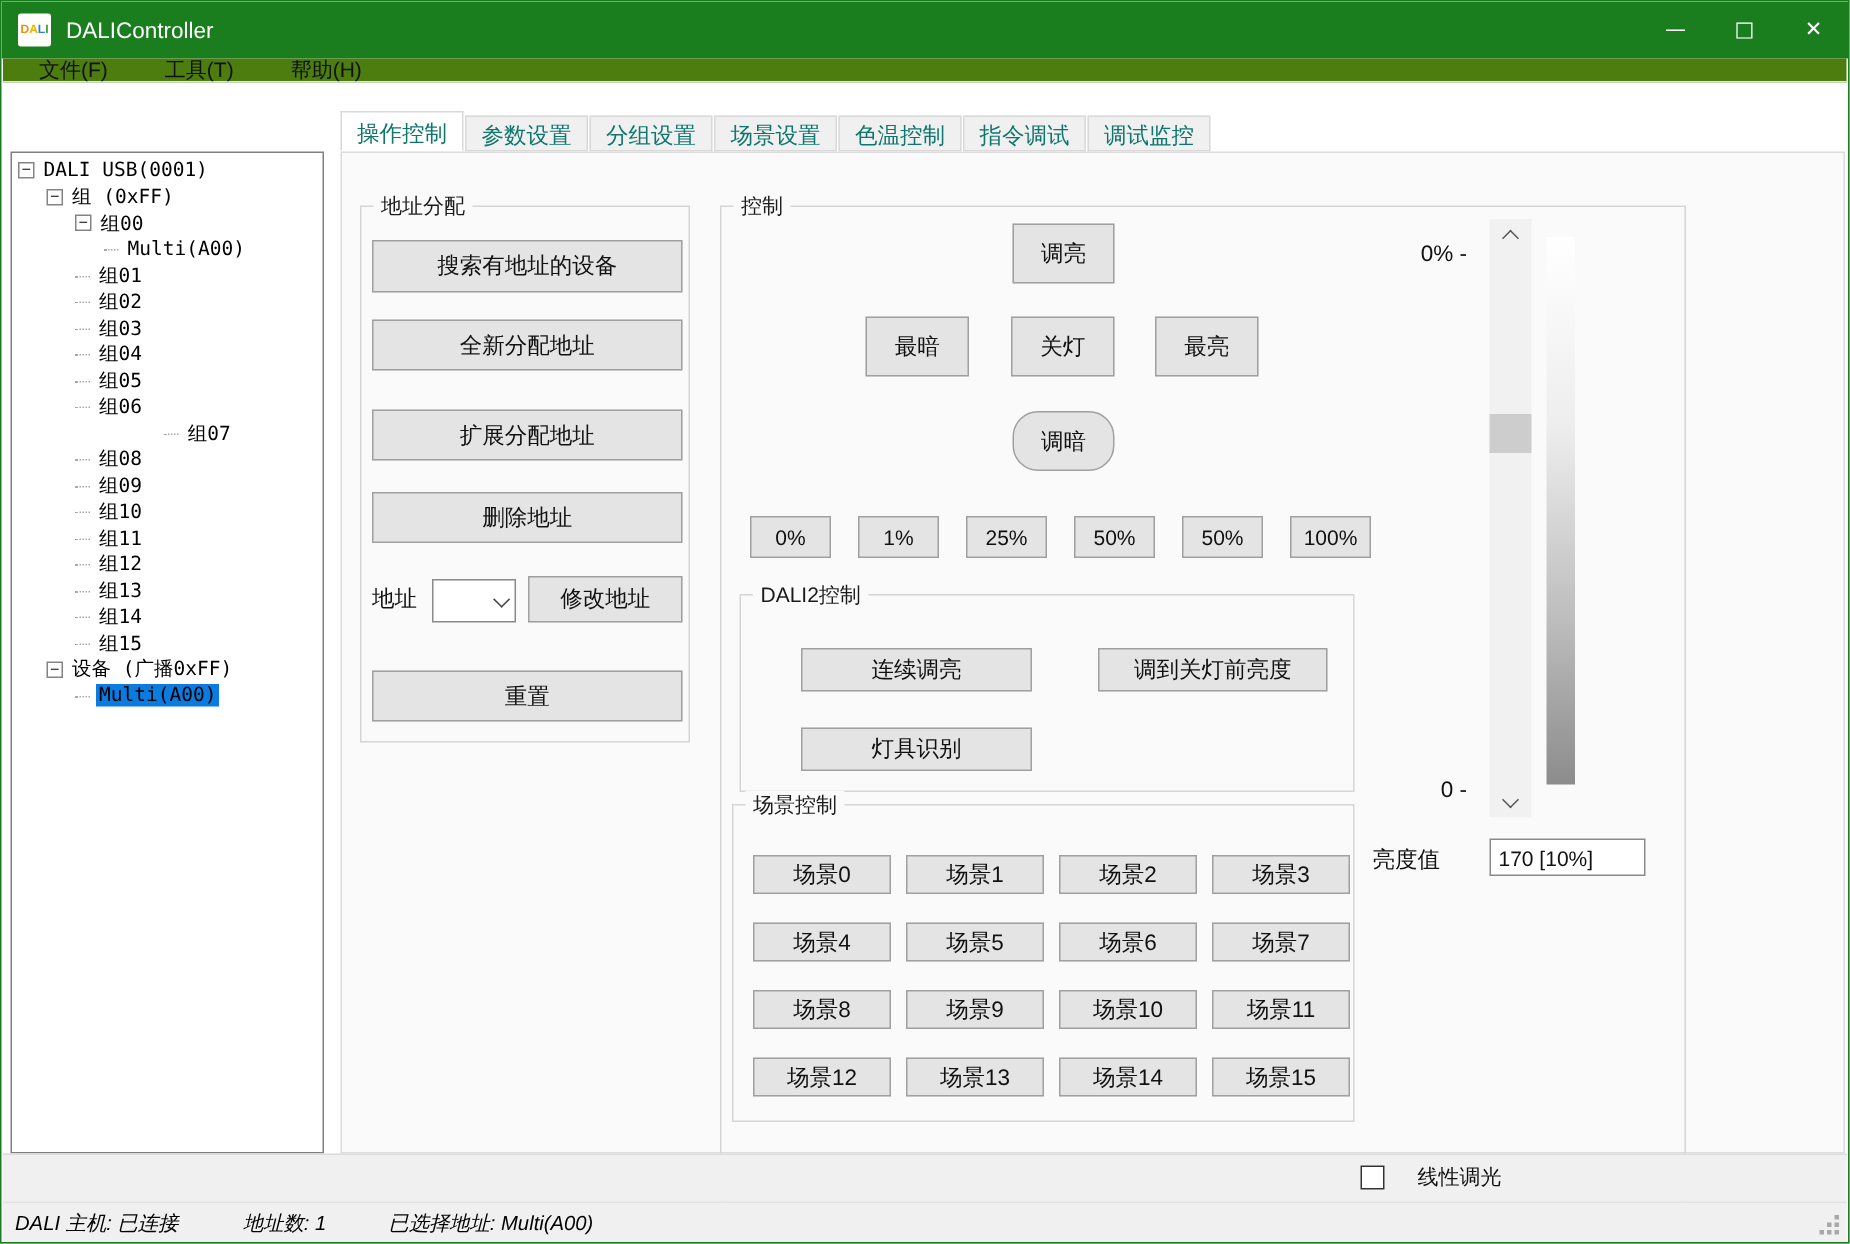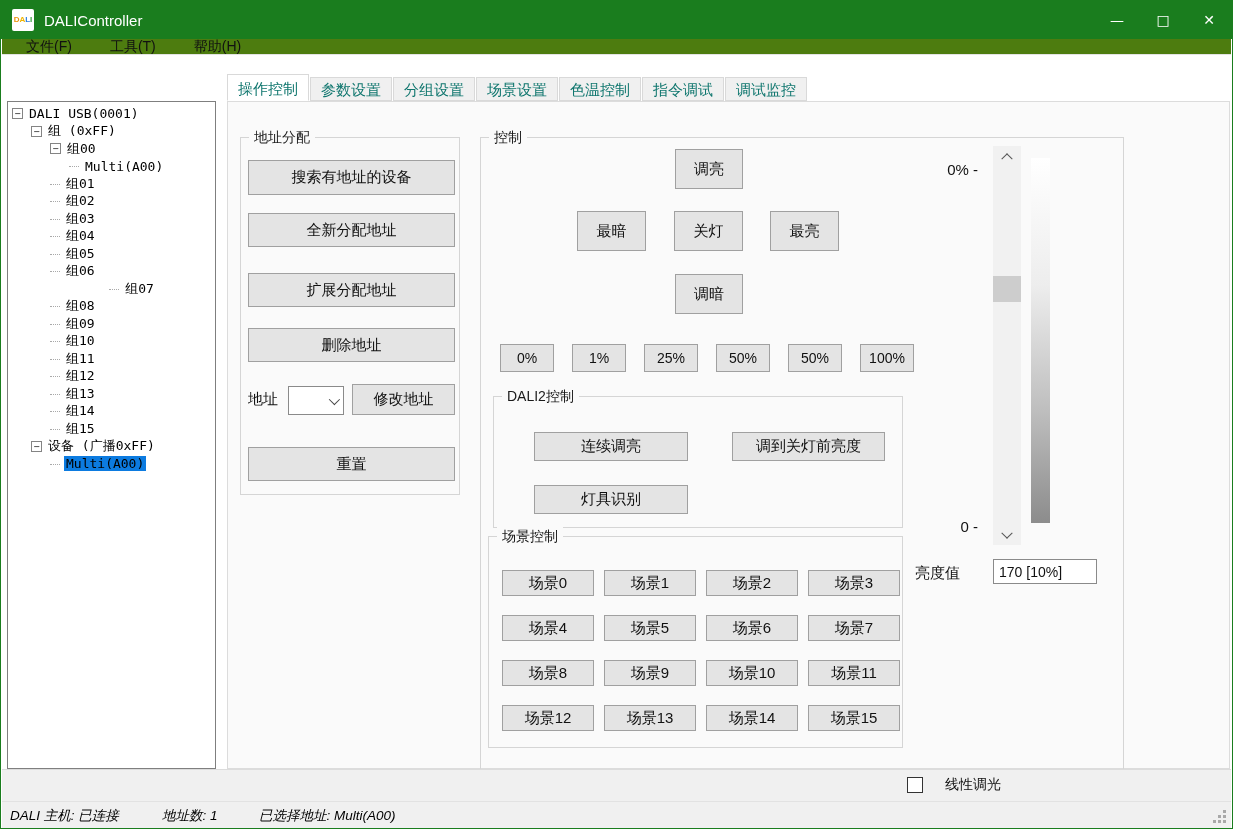--- a/index.html
+++ b/index.html
@@ -244,21 +244,21 @@
       <div class="btn" style="left:7px;top:309px;width:207px;height:34px;">重置</div>
     </div>
 
     <div class="groupbox" id="ctrl-group">
       <span class="gb-caption">控制</span>
 
       <div class="btn" style="left:194px;top:11px;width:68px;height:40px;">调亮</div>
       <div class="btn" style="left:96px;top:73px;width:69px;height:40px;">最暗</div>
       <div class="btn" style="left:193px;top:73px;width:69px;height:40px;">关灯</div>
       <div class="btn" style="left:289px;top:73px;width:69px;height:40px;">最亮</div>
-      <div class="btn" style="left:194px;top:136px;width:68px;height:40px;">调暗</div>
+      <div class="btn" style="left:194px;top:136px;width:68px;height:40px;border-radius:17px;">调暗</div>
 
       <div class="pct-row">
 
       <div class="btn pct-btn">0%</div>
           <div class="btn pct-btn">1%</div>
           <div class="btn pct-btn">25%</div>
           <div class="btn pct-btn">50%</div>
           <div class="btn pct-btn">50%</div>
           <div class="btn pct-btn">100%</div>
         </div>

